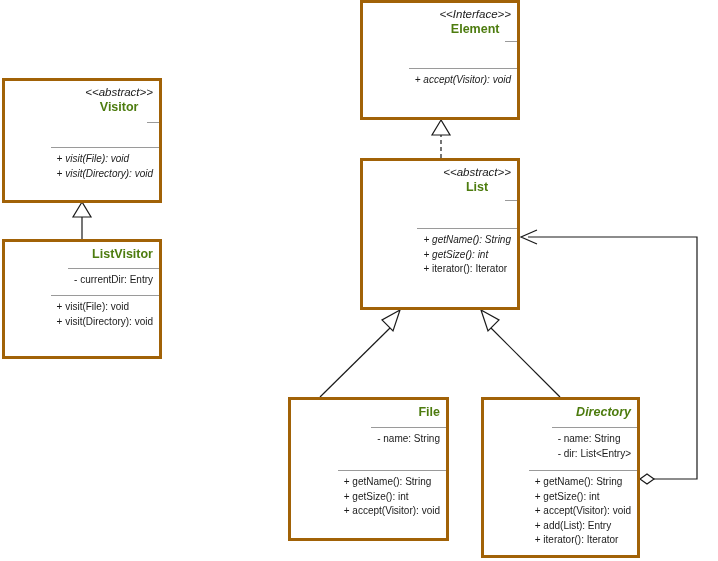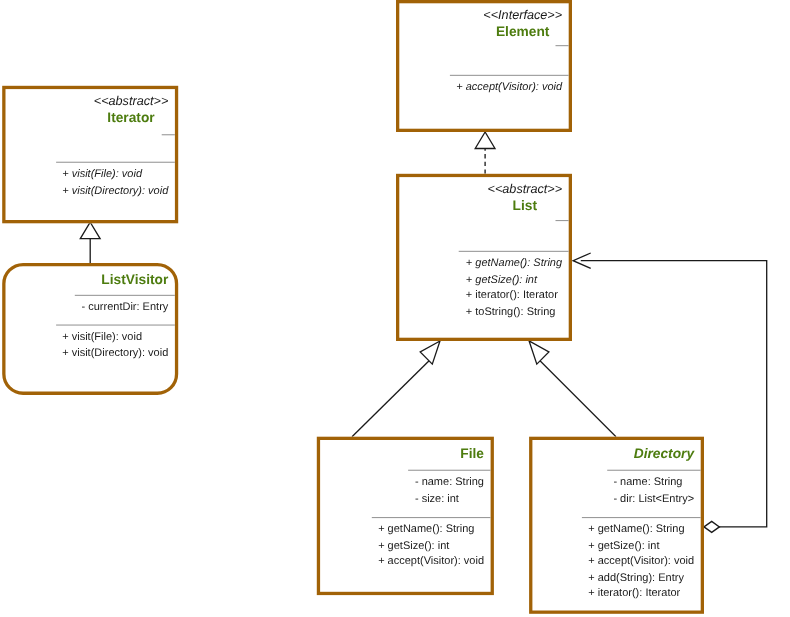--- a/index.html
+++ b/index.html
@@ -116,32 +116,32 @@
     <g>
       <polyline points="653,479 697,479 697,237 528,237" fill="none" stroke="#1a1a1a" stroke-width="1.2"></polyline>
       <polygon points="640,479 647,474 654,479 647,484" fill="#ffffff" stroke="#1a1a1a" stroke-width="1.2"></polygon>
       <polyline points="537,230 521,237 537,244" fill="none" stroke="#1a1a1a" stroke-width="1.2"></polyline>
     </g>
   </svg>
 
   <div class="uml-class" style="left:2px; top:78px; width:160px; height:125px;">
     <div class="compartment head" style="height:41px;">
       <span class="stereotype">&lt;&lt;abstract&gt;&gt;</span>
-      <span class="cls-name">Iterator</span>
+      <span class="cls-name">Visitor</span>
     </div>
     <div class="compartment attrs divided" style="height:25px;">
       <span class="empty-row"></span>
     </div>
     <div class="compartment ops divided" style="flex:1;">
       <span class="member abstract">+ visit(File): void</span>
       <span class="member abstract">+ visit(Directory): void</span>
     </div>
   </div>
 
-  <div class="uml-class" style="left:2px; top:239px; width:160px; height:120px;border-radius:19px;">
+  <div class="uml-class" style="left:2px; top:239px; width:160px; height:120px;">
     <div class="compartment head" style="height:26px;">
       <span class="cls-name">ListVisitor</span>
     </div>
     <div class="compartment attrs divided" style="height:27px;">
       <span class="member">- currentDir: Entry</span>
     </div>
     <div class="compartment ops divided" style="flex:1;">
       <span class="member">+ visit(File): void</span>
       <span class="member">+ visit(Directory): void</span>
     </div>
@@ -165,49 +165,47 @@
       <span class="stereotype">&lt;&lt;abstract&gt;&gt;</span>
       <span class="cls-name">List</span>
     </div>
     <div class="compartment attrs divided" style="height:28px;">
       <span class="empty-row"></span>
     </div>
     <div class="compartment ops divided" style="flex:1;">
       <span class="member abstract">+ getName(): String</span>
       <span class="member abstract">+ getSize(): int</span>
       <span class="member">+ iterator(): Iterator</span>
-      <span class="member">+ toString(): String</span>
     </div>
   </div>
 
   <div class="uml-class" style="left:240px; top:397px; width:161px; height:144px;margin-left:48px;">
     <div class="compartment head" style="height:27px;">
       <span class="cls-name">File</span>
     </div>
     <div class="compartment attrs divided" style="height:43px;">
       <span class="member">- name: String</span>
-      <span class="member">- size: int</span>
     </div>
     <div class="compartment ops divided" style="flex:1;">
       <span class="member">+ getName(): String</span>
       <span class="member">+ getSize(): int</span>
       <span class="member">+ accept(Visitor): void</span>
     </div>
   </div>
 
   <div class="uml-class" style="left:481px; top:397px; width:159px; height:161px;">
     <div class="compartment head" style="height:27px;font-style:italic;">
       <span class="cls-name">Directory</span>
     </div>
     <div class="compartment attrs divided" style="height:43px;">
       <span class="member">- name: String</span>
       <span class="member">- dir: List&lt;Entry&gt;</span>
     </div>
     <div class="compartment ops divided" style="flex:1;">
       <span class="member">+ getName(): String</span>
       <span class="member">+ getSize(): int</span>
       <span class="member">+ accept(Visitor): void</span>
-      <span class="member">+ add(String): Entry</span>
+      <span class="member">+ add(List): Entry</span>
       <span class="member">+ iterator(): Iterator</span>
     </div>
   </div>
 
 </div>
 
 </body></html>

